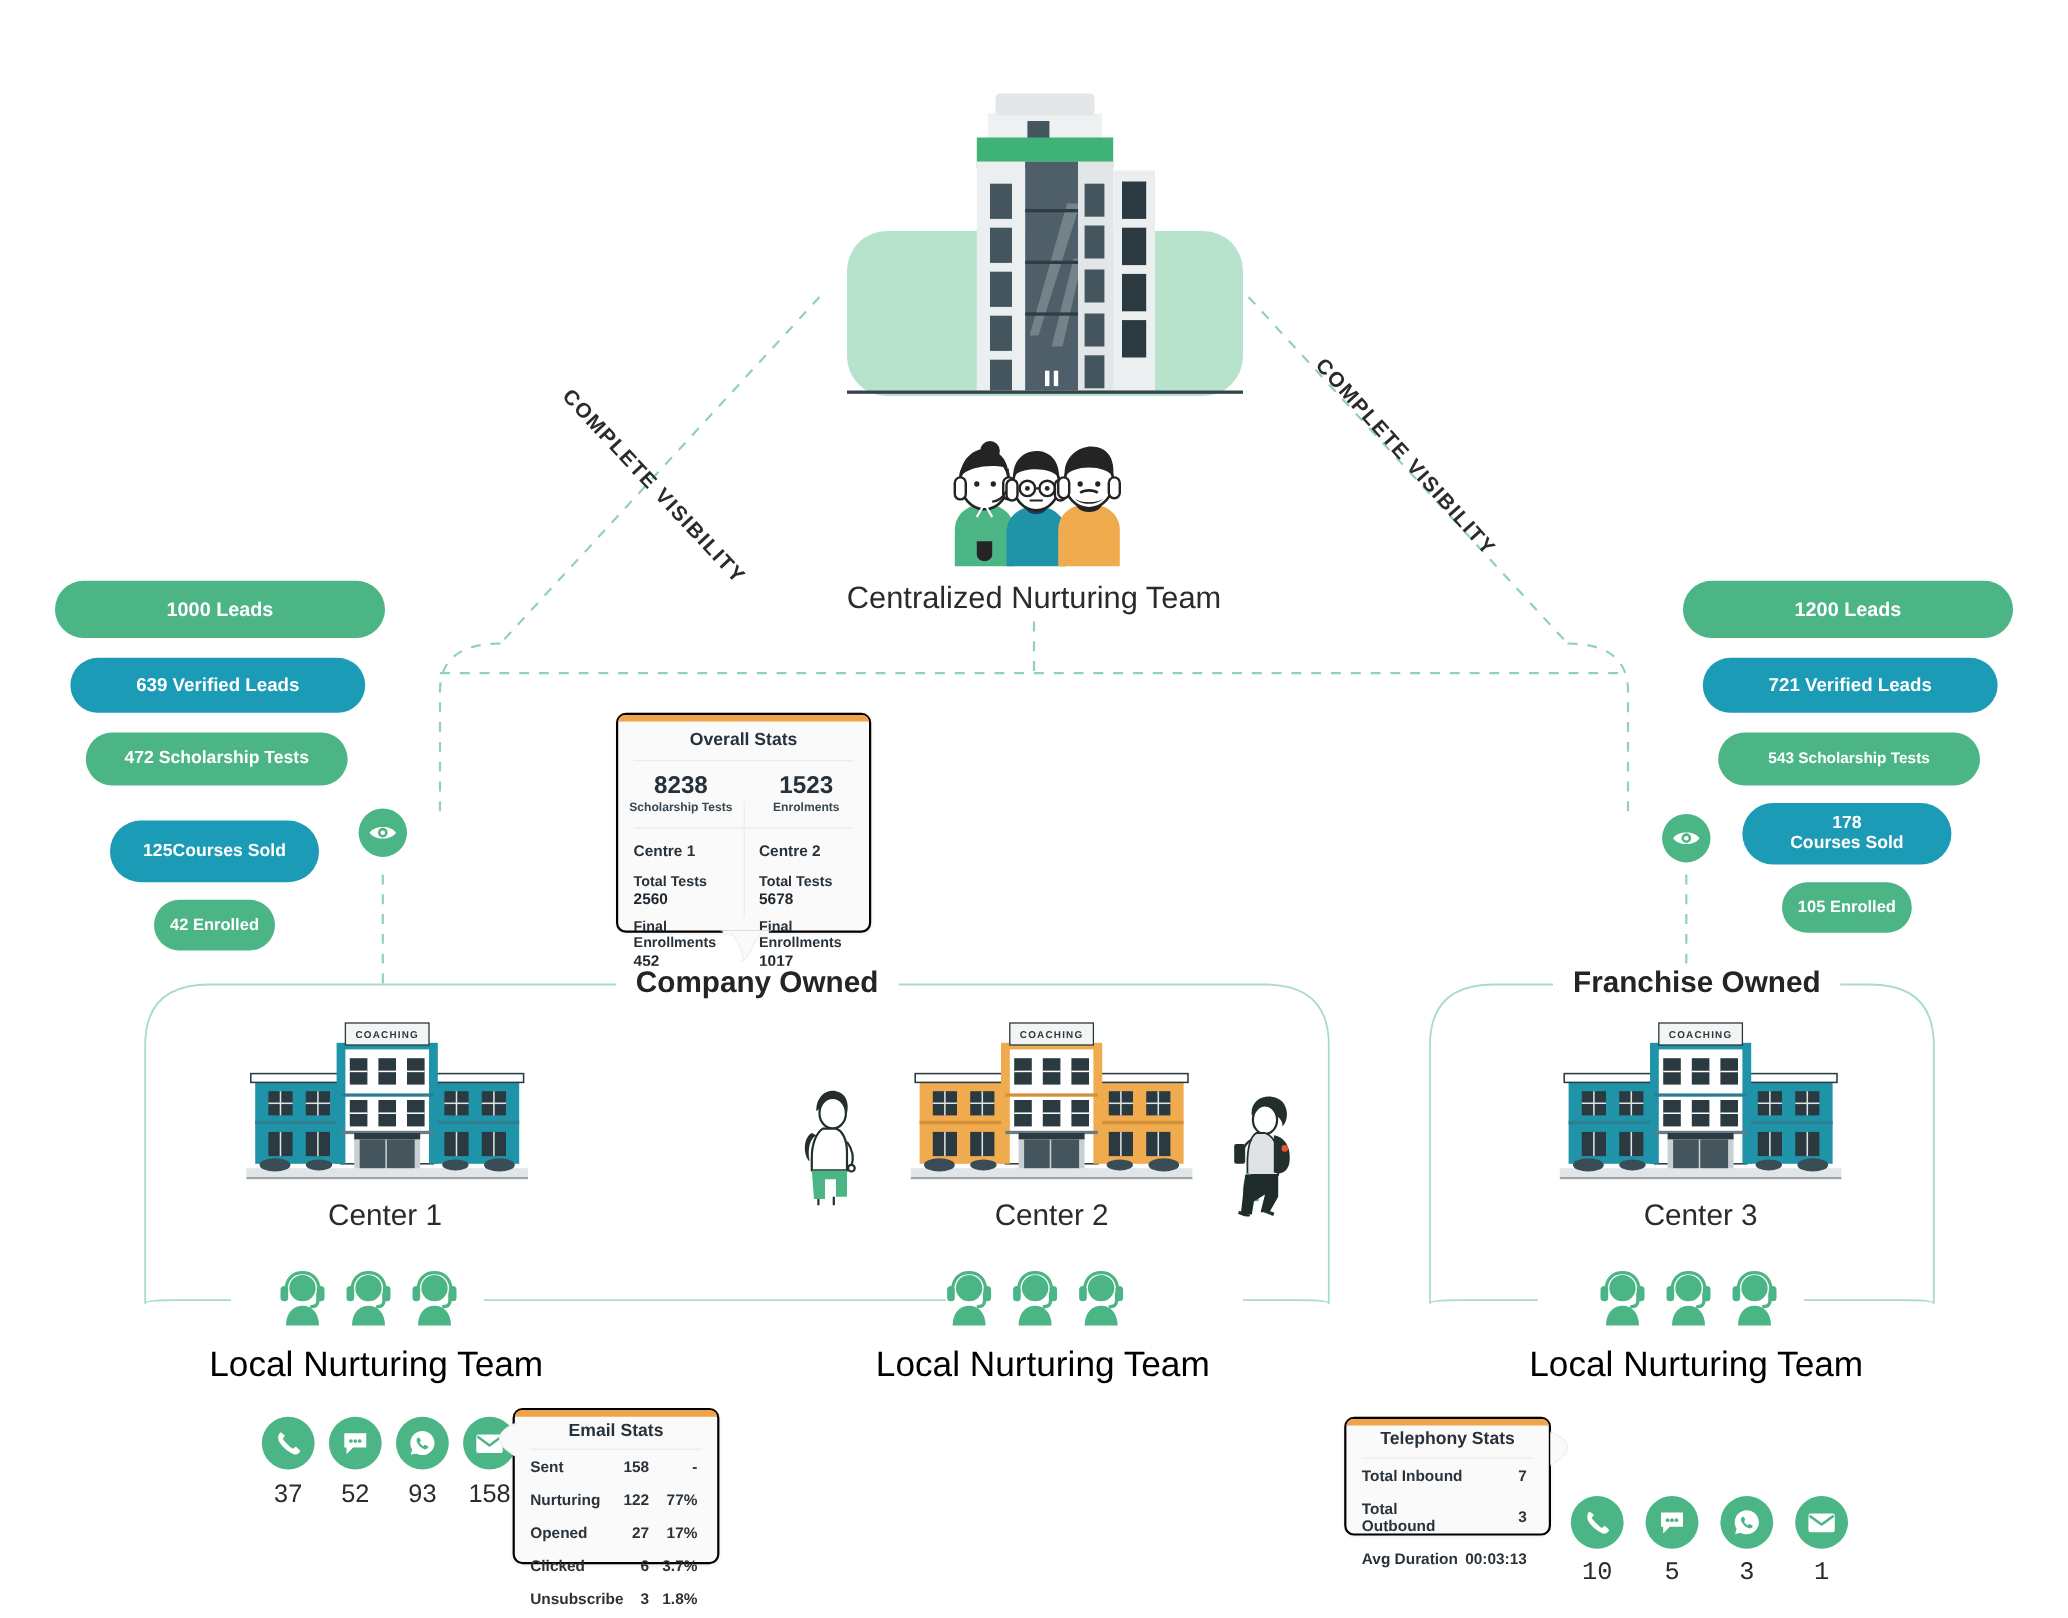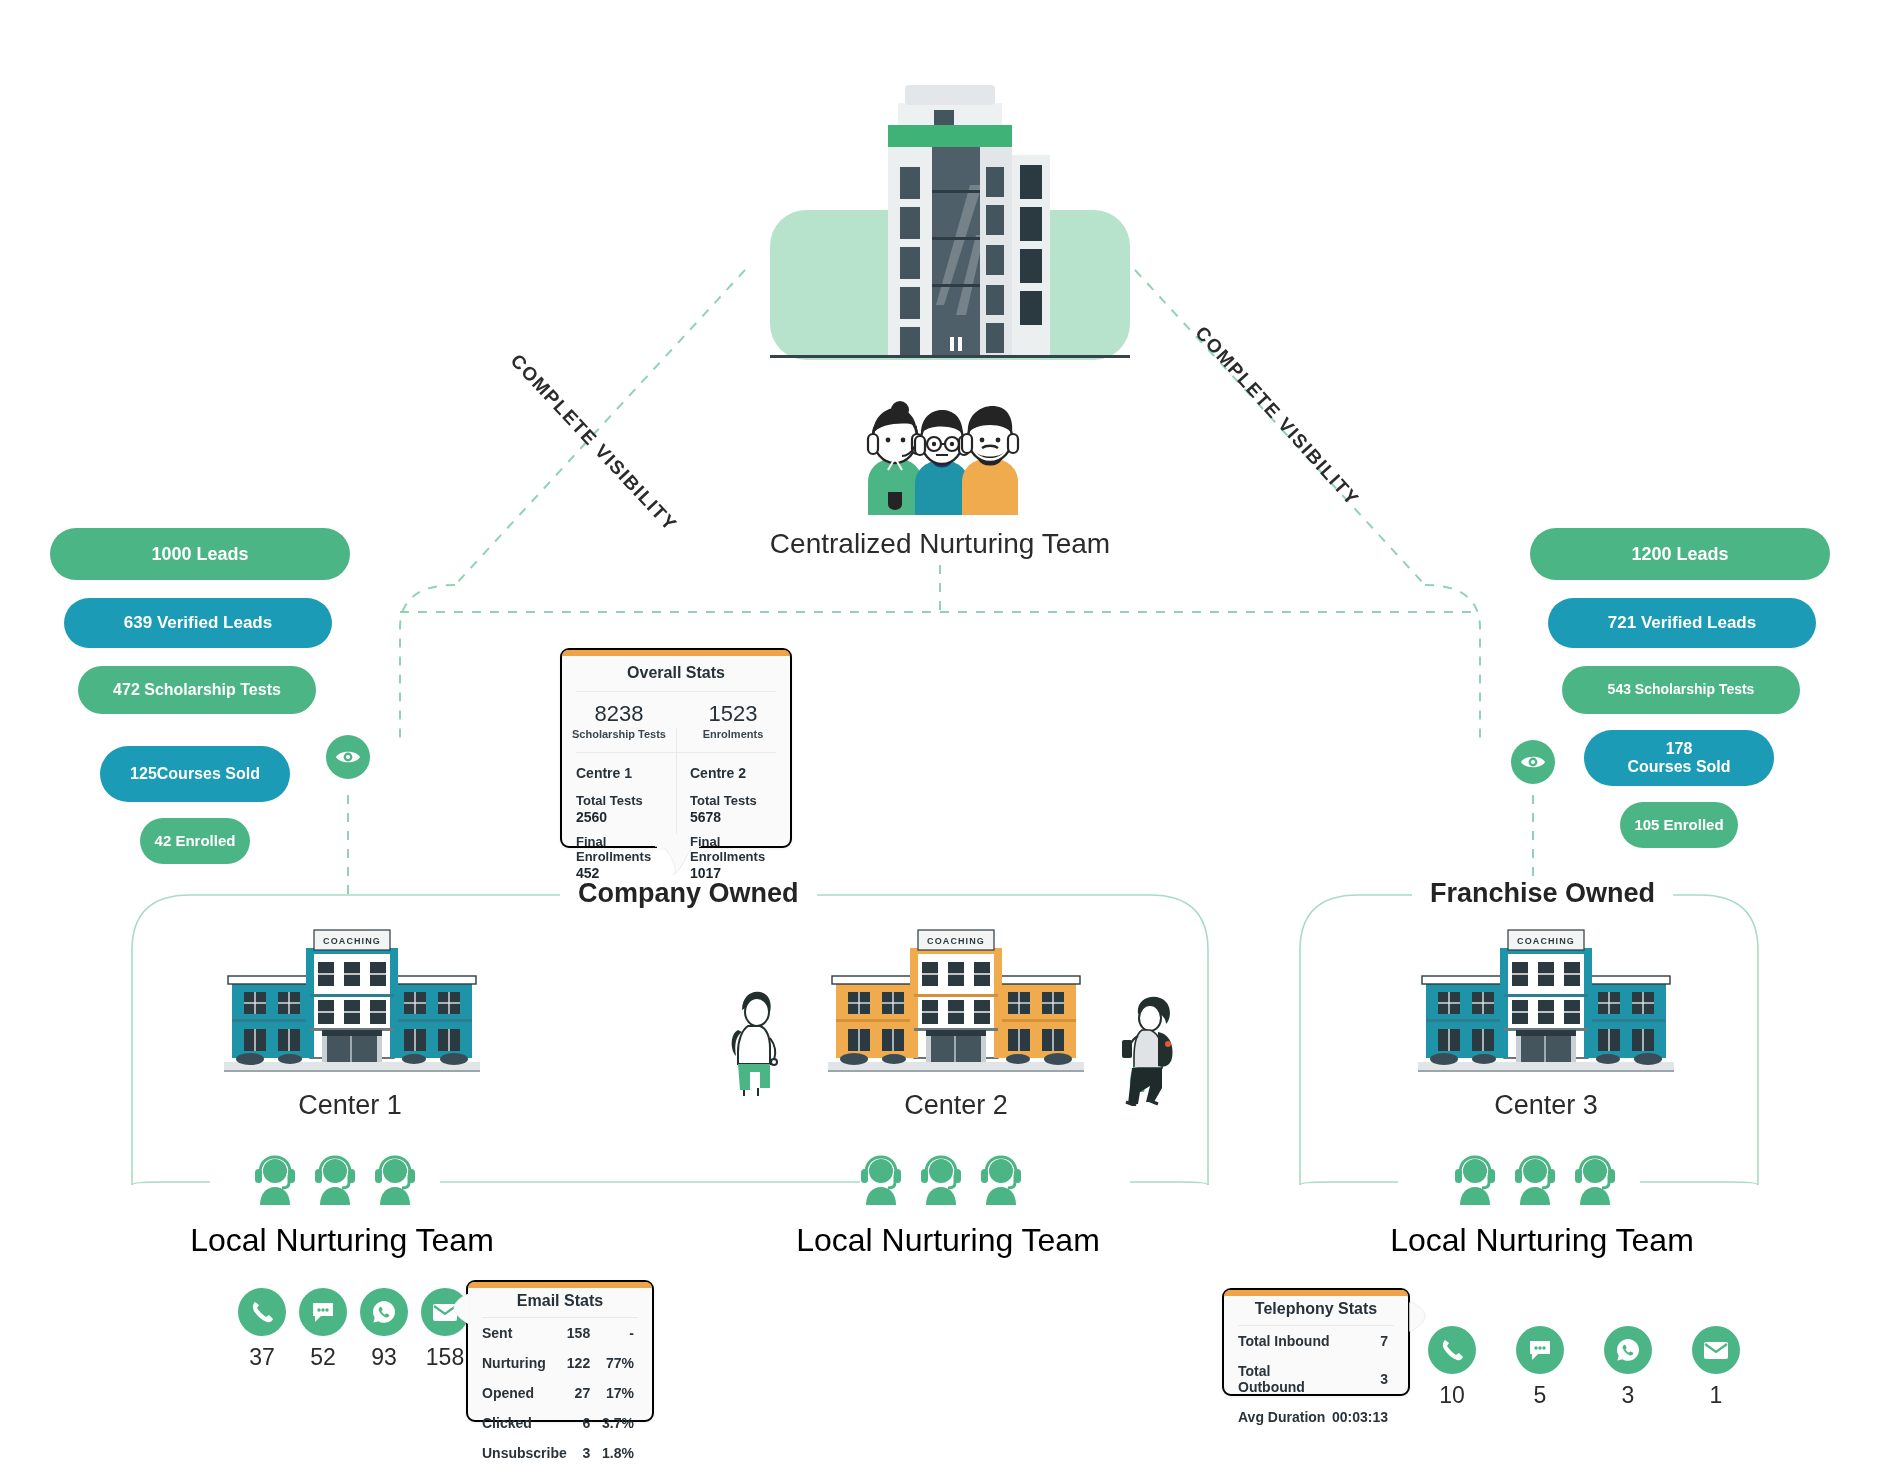--- a/index.html
+++ b/index.html
@@ -56,21 +56,21 @@
     position:absolute;left:0;right:0;top:0;height:6px;background:#f0a44a;
     border-radius:9px 9px 0 0;
   }
   .card h4{
     margin:0;padding:14px 0 9px;text-align:center;
     font-size:16px;font-weight:700;color:#27313a;
   }
   .hr{height:1px;background:#e9e9e9;margin:0 14px;}
   .ovr-top{display:flex;}
   .ovr-top > div{flex:1;text-align:center;padding:10px 0 12px;}
-  .ovr-top .big{font-size:22px;font-weight:400;color:#27313a;line-height:1.1;}
+  .ovr-top .big{font-size:22px;font-weight:700;color:#27313a;line-height:1.1;}
   .ovr-top .sub{font-size:11px;font-weight:700;color:#3b474f;margin-top:2px;}
   .ovr-mid{display:flex;}
   .ovr-mid > div{flex:1;padding:12px 0 12px 14px;box-sizing:border-box;}
   .ovr-mid .cname{font-size:14px;font-weight:700;color:#27313a;margin-bottom:12px;}
   .ovr-mid .k{font-size:13px;font-weight:700;color:#27313a;}
   .ovr-mid .v{font-size:14px;font-weight:700;color:#1d262d;margin:1px 0 9px;}
   .ovr-div{position:absolute;top:78px;bottom:12px;left:50%;width:1px;background:#eaeaea;}
 
   table.stat{width:100%;border-collapse:collapse;}
   table.stat td{
@@ -797,21 +797,21 @@
     </tbody>
       </table>
   </div>
   <div class="abs" style="left:1409px;top:1300px;">
     <svg width="18" height="34" viewBox="0 0 18 34">
         <path d="M1,2 C8,4 16,10 16,16 C16,22 8,28 1,32 Z" fill="#fafafa" stroke="#ececec" stroke-width="1"></path>
         <path d="M2,3 L2,31" stroke="#fafafa" stroke-width="3"></path>
       </svg>
   </div>
 
-  <div class="abs" style="left:1428px;top:1326px;display:flex;gap:40px;">
+  <div class="abs" style="left:1428px;top:1360px;display:flex;gap:20px;font-family:Liberation Mono, monospace;">
     <div>
       <div class="ico-circle" style="width:48px;height:48px;">
         <svg width="26" height="26" viewBox="0 0 26 26">
             <path d="M6,3 C4,5 3,8 5,12 C8,17 13,21 18,23 C21,24 23,22 24,20 L20,16 L17,18 C14,16 10,12 8,9 L10,6 Z" fill="#fff"></path>
           </svg>
       </div>
       <div class="ico-num" style="margin-top:8px;">10</div>
     </div>
     <div>
       <div class="ico-circle" style="width:48px;height:48px;">

